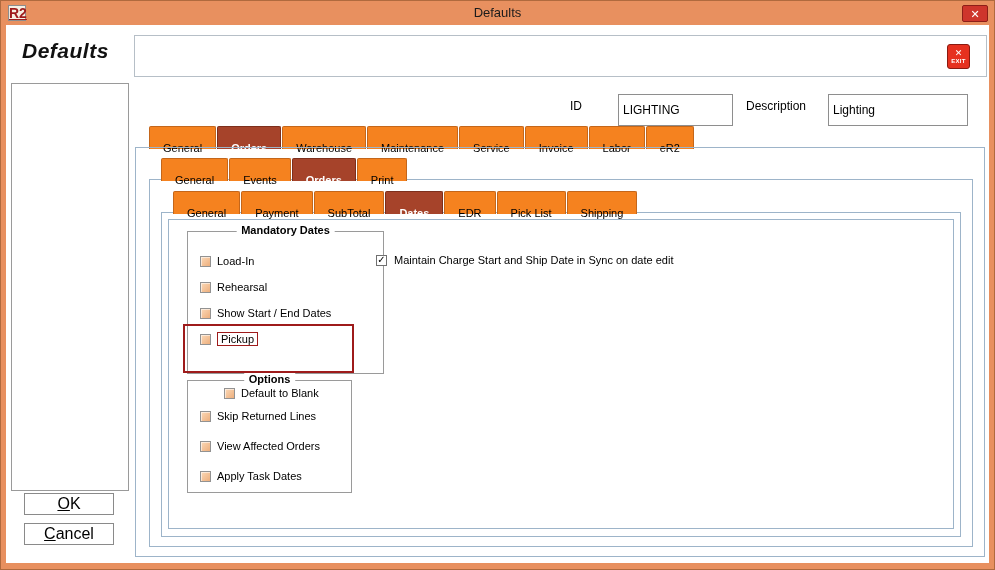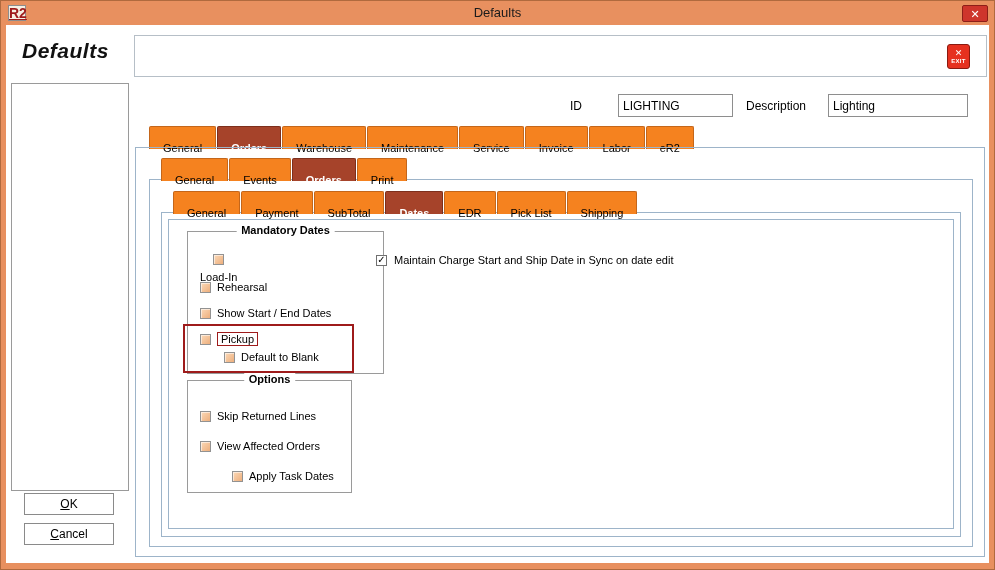--- a/index.html
+++ b/index.html
@@ -42,21 +42,21 @@
     font-size:21px; font-weight:bold; font-style:italic; color:#111;
     letter-spacing:.5px;
   }
   .sb-listbox {
     position:absolute; left:5px; top:58px; width:118px; height:408px;
     background:#fff; border:1px solid #9a9a9a;
   }
   .btn {
     position:absolute; left:18px; width:90px; height:22px;
     background:#fff; border:1px solid #8a8a8a;
-    font-size:12px; color:#000; display:flex; align-items:center; justify-content:center;
+    font-size:16px; color:#000; display:flex; align-items:center; justify-content:center;
     cursor:default;
   }
   .btn .fl { display:block; }
   .btn .fl::first-letter { text-decoration:underline; }
   .btn-ok { top:468px; }
   .btn-cancel { top:498px; }
 
   
   .header-box {
     position:absolute; left:128px; top:10px; width:853px; height:42px;
@@ -67,21 +67,21 @@
     background:#E6311F; border:1px solid #8a1a10; border-radius:3px;
     color:#fff; display:flex; flex-direction:column; align-items:center; justify-content:center;
     cursor:default;
   }
   .exit-btn .x { font-size:9px; line-height:9px; }
   .exit-btn .lbl { font-size:6px; font-weight:bold; letter-spacing:.3px; }
 
   
   .fld-label { position:absolute; font-size:12px; color:#000; top:74px; }
   .fld-input {
-    position:absolute; top:69px; height:23px;
+    position:absolute; top:69px; height:32px;
     border:1px solid #8e8e8e; background:#fff;
     font-family:"Liberation Sans",sans-serif; font-size:12px; color:#000; padding:0 4px;
   }
 
   
   .tab-row { position:absolute; display:flex; }
   .tab {
     height:21px; line-height:20px; padding:11px 13px;
     background:#F5821F; color:#000; font-size:11px;
     border:1px solid #C4661A; border-bottom:none;
@@ -103,21 +103,21 @@
   .groupbox { position:absolute; border:1px solid #9a9a9a; }
   .groupbox .legend {
     position:absolute; top:-8px; left:50%; transform:translateX(-50%);
     background:#fff; padding:0 5px; font-size:11px; font-weight:bold; white-space:nowrap;
   }
   .gb-mandatory { left:181px; top:206px; width:197px; height:143px; }
   .gb-options   { left:181px; top:355px; width:165px; height:113px; }
 
   
   .cb-row { position:absolute; left:12px; display:flex; align-items:center; gap:6px; height:14px; cursor:default; }
-  .cb-row.indent { left:36px; }
+  .cb-row.indent { left:36px;margin-top:36px; }
   .cb {
     width:11px; height:11px; flex:none;
     background:linear-gradient(135deg,#FBD9B8,#EDAF7D);
     border:1px solid #929292;
     box-shadow: inset 1px 1px 0 rgba(255,255,255,.55);
   }
   .cb.checked {
     background:#fff; border:1px solid #707070;
     display:flex; align-items:center; justify-content:center;
   }
@@ -197,21 +197,21 @@
       <div class="tab">SubTotal</div>
       <div class="tab active">Dates</div>
       <div class="tab">EDR</div>
       <div class="tab">Pick List</div>
       <div class="tab">Shipping</div>
     </div>
 
     <div class="groupbox gb-mandatory">
       <div class="legend">Mandatory Dates</div>
 
-      <div class="cb-row" style="top:22px;flex-direction:column;">
+      <div class="cb-row" style="top:22px;">
         <span class="cb"></span>
         <span class="cb-label">Load-In</span>
       </div>
       <div class="cb-row" style="top:48px;">
         <span class="cb"></span>
         <span class="cb-label">Rehearsal</span>
       </div>
       <div class="cb-row" style="top:74px;">
         <span class="cb"></span>
         <span class="cb-label">Show Start / End Dates</span>
@@ -232,21 +232,21 @@
       <div class="legend">Options</div>
 
       <div class="cb-row" style="top:28px;">
         <span class="cb"></span>
         <span class="cb-label">Skip Returned Lines</span>
       </div>
       <div class="cb-row" style="top:58px;">
         <span class="cb"></span>
         <span class="cb-label">View Affected Orders</span>
       </div>
-      <div class="cb-row" style="top:88px;margin-left:32px;">
+      <div class="cb-row" style="top:88px;">
         <span class="cb"></span>
         <span class="cb-label">Apply Task Dates</span>
       </div>
     </div>
 
     <div class="sync-row">
       <span class="cb checked">
         <span>✓</span>
       </span>
       <span class="cb-label">Maintain Charge Start and Ship Date in Sync on date edit</span>

